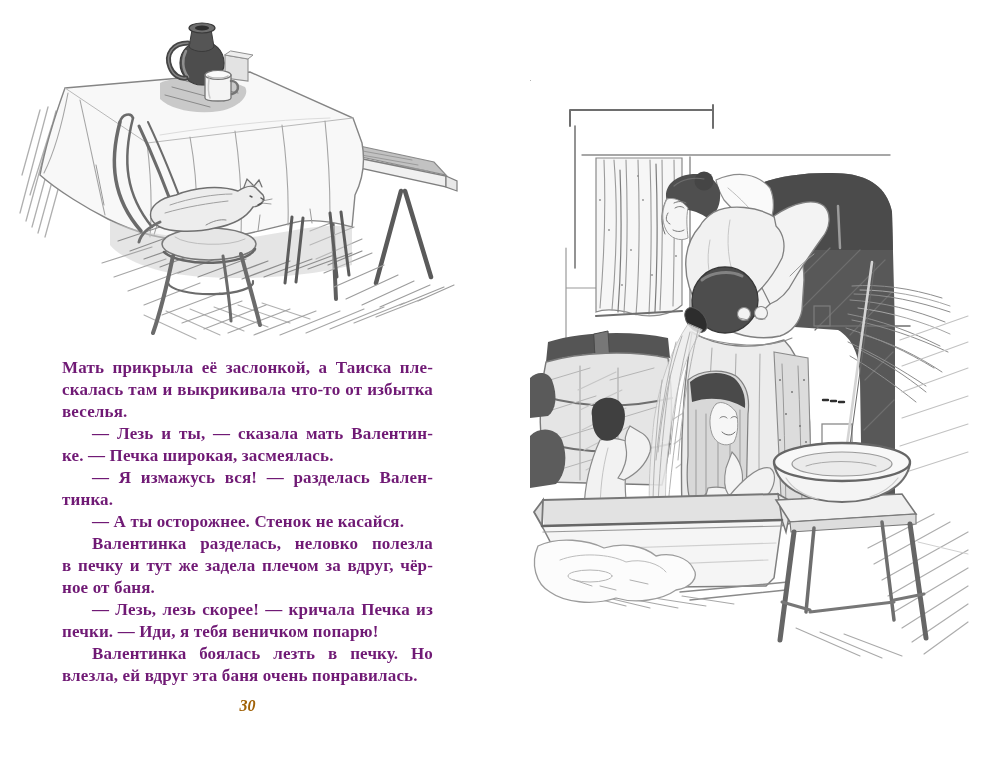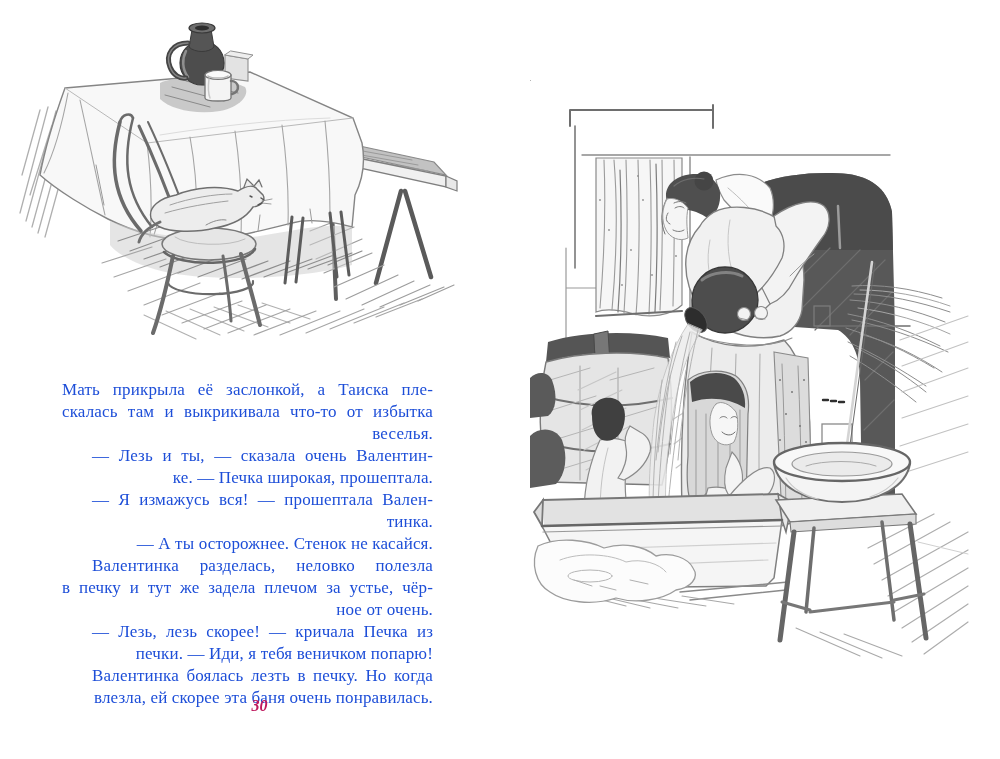--- a/index.html
+++ b/index.html
@@ -4,27 +4,27 @@
 <style>
   html,body{margin:0;padding:0;background:#fff;}
   .spread{position:relative;width:1000px;height:759px;background:#ffffff;overflow:hidden;
           font-family:"Liberation Serif", serif;}
   .page{position:absolute;top:0;height:759px;}
   .page.left{left:0;width:500px;}
   .page.right{left:500px;width:500px;}
   figure{margin:0;}
   .illus-left{position:absolute;left:10px;top:15px;width:450px;height:335px;}
   .illus-right{position:absolute;left:30px;top:80px;width:440px;height:640px;}
-  .text-block{position:absolute;left:62px;top:379px;width:371px;color:#1d4ed8;
-              font-size:17px;font-weight:normal;line-height:22px;letter-spacing:.15px;}
-  .line{height:22px;overflow:hidden;text-align:right;}
+  .text-block{position:absolute;left:62px;top:357px;width:371px;color:#701a75;
+              font-size:17px;font-weight:bold;line-height:22px;letter-spacing:.15px;}
+  .line{height:22px;overflow:hidden;text-align:left;}
   .line.j{text-align:justify;text-align-last:justify;}
   .line.ind{padding-left:30px;}
-  .page-num{position:absolute;left:74px;top:697px;width:371px;text-align:center;
-            font-style:italic;font-weight:bold;font-size:16px;color:#be185d;}
+  .page-num{position:absolute;left:62px;top:697px;width:371px;text-align:center;
+            font-style:italic;font-weight:bold;font-size:16px;color:#a16207;}
   svg{display:block;}
 </style>
 </head>
 <body>
 
 <div class="spread">
 
   <div class="page left">
 
     <figure class="illus-left" aria-label="Карандашный рисунок: стол со скатертью, на нём кувшин и кружка; на венском стуле лежит кот; справа скамья">
@@ -91,32 +91,32 @@
           <path d="M221,66 C229,66 231,76 222,79" stroke="#767676" stroke-width="2.5"></path>
           <path d="M199,64 C198,72 198,78 200,83" stroke="#c9c9c9" stroke-width="1.5"></path>
         </g>
       </svg>
     </figure>
 
     <div class="text-block">
       <div class="line j">Мать прикрыла её заслонкой, а Таиска пле-</div>
       <div class="line j">скалась там и выкрикивала что-то от избытка</div>
       <div class="line">веселья.</div>
-      <div class="line ind j">— Лезь и ты, — сказала очень Валентин-</div>
-      <div class="line">ке. — Печка широкая, прошептала.</div>
-      <div class="line ind j">— Я измажусь вся! — прошептала Вален-</div>
+      <div class="line ind j">— Лезь и ты, — сказала мать Валентин-</div>
+      <div class="line">ке. — Печка широкая, засмеялась.</div>
+      <div class="line ind j">— Я измажусь вся! — разделась Вален-</div>
       <div class="line">тинка.</div>
       <div class="line ind">— А ты осторожнее. Стенок не касайся.</div>
       <div class="line ind j">Валентинка разделась, неловко полезла</div>
-      <div class="line j">в печку и тут же задела плечом за устье, чёр-</div>
-      <div class="line">ное от очень.</div>
+      <div class="line j">в печку и тут же задела плечом за вдруг, чёр-</div>
+      <div class="line">ное от баня.</div>
       <div class="line ind j">— Лезь, лезь скорее! — кричала Печка из</div>
       <div class="line">печки. — Иди, я тебя веничком попарю!</div>
       <div class="line ind j">Валентинка боялась лезть в печку. Но когда</div>
-      <div class="line">влезла, ей скорее эта баня очень понравилась.</div>
+      <div class="line">влезла, ей вдруг эта баня очень понравилась.</div>
     </div>
 
     <div class="page-num">30</div>
   </div>
 
   <div class="page right">
     <figure class="illus-right" aria-label="Карандашный рисунок: мать льёт воду из кувшина на двух детей в корыте; рядом табурет с тазом, бочка, занавеска, печь и веник">
       <svg width="440" height="640" viewBox="0 0 440 640">
         <g fill="none" stroke-linecap="round">
 

